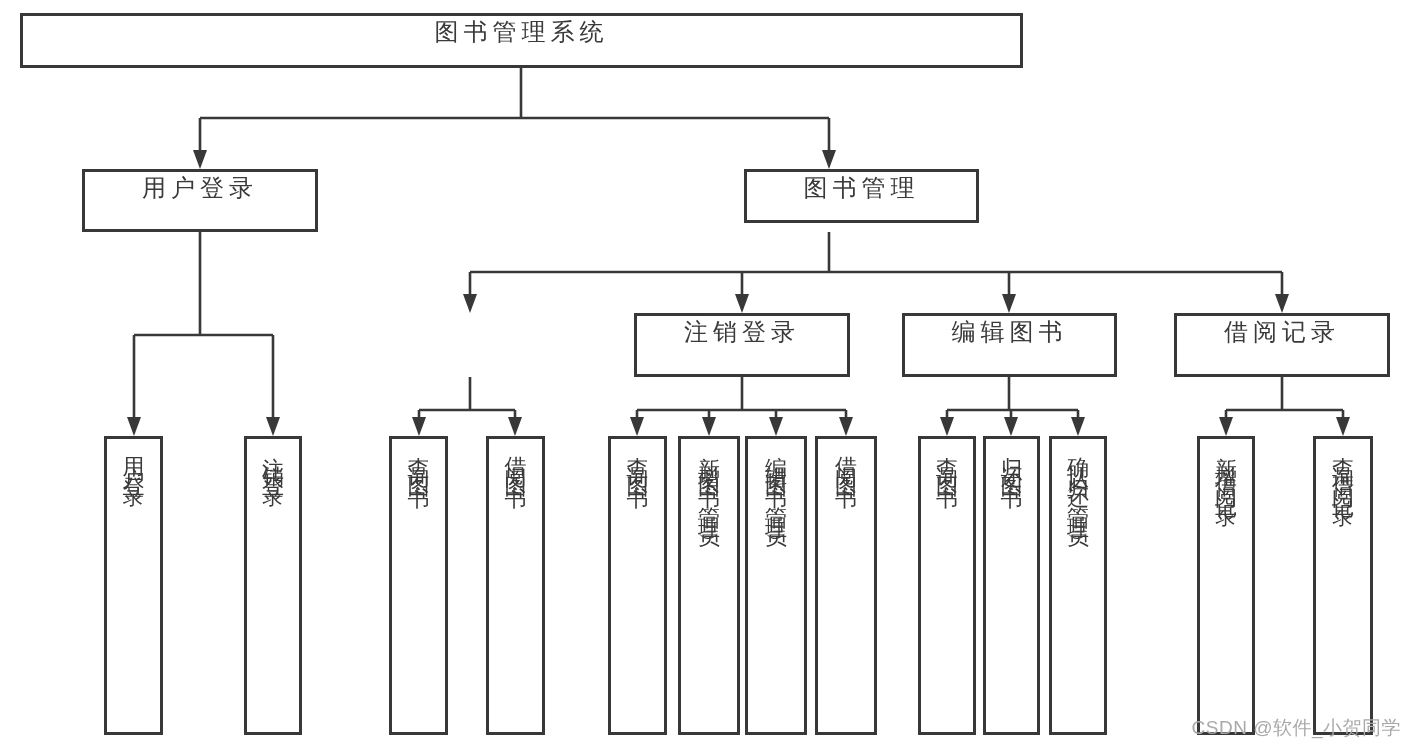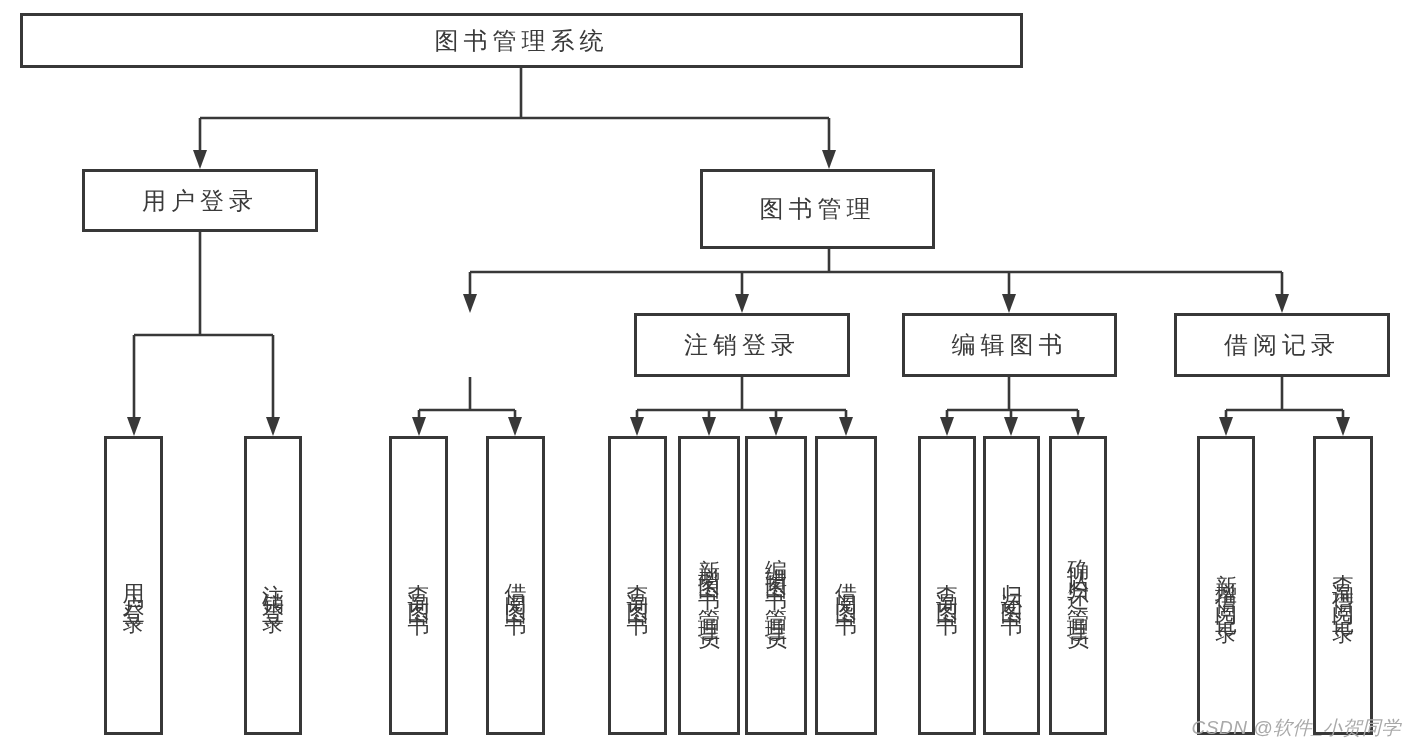--- a/index.html
+++ b/index.html
@@ -4,31 +4,31 @@
 <style>
   html,body{margin:0;padding:0;background:#fff;}
   .canvas{
     position:relative;width:1405px;height:747px;background:var(--page-background,#fff);
     font-family:"Liberation Sans",sans-serif;color:var(--text,#3a3a3a);overflow:hidden;
   }
   .connectors{position:absolute;left:0;top:0;width:1405px;height:747px;color:var(--line,#383838);}
   .box{
     position:absolute;box-sizing:border-box;background:var(--box-background,#fff);
     border:3px solid var(--line,#383838);
-    display:flex;align-items:center;justify-content:center;z-index:2;
+    display:flex;align-items:flex-start;justify-content:center;z-index:2;
   }
   .box.h span{font-size:24px;letter-spacing:5px;white-space:nowrap;}
   .box.v span{
     writing-mode:vertical-rl;text-orientation:mixed;
     font-size:22px;letter-spacing:10px;line-height:1;white-space:nowrap;
   }
   .leaf{top:436px;height:299px;}
   .watermark{
     position:absolute;right:4px;bottom:6px;z-index:3;
-    font-size:19px;letter-spacing:.5px;color:var(--watermark,#a9a9a9);white-space:nowrap;font-style:italic;
+    font-size:19px;letter-spacing:.5px;color:var(--watermark,#a9a9a9);white-space:nowrap;
   }
 </style>
 </head>
 <body>
 
 <div class="canvas">
 
   <svg class="connectors" viewBox="0 0 1405 747" xmlns="http://www.w3.org/2000/svg">
     <g stroke="currentColor" stroke-width="2.6" fill="none">
 
@@ -69,21 +69,21 @@
     </g>
   </svg>
 
   <div class="box h" style="left:20px;top:13px;width:1003px;height:55px">
     <span>图书管理系统</span>
   </div>
 
   <div class="box h" style="left:82px;top:169px;width:236px;height:63px">
     <span>用户登录</span>
   </div>
-  <div class="box h" style="left:700px;top:169px;width:235px;height:80px">
+  <div class="box h" style="left:744px;top:169px;width:235px;height:54px">
     <span>图书管理</span>
   </div>
 
   <div class="box h" style="left:634px;top:313px;width:216px;height:64px">
     <span>注销登录</span>
   </div>
   <div class="box h" style="left:902px;top:313px;width:215px;height:64px">
     <span>编辑图书</span>
   </div>
   <div class="box h" style="left:1174px;top:313px;width:216px;height:64px">

